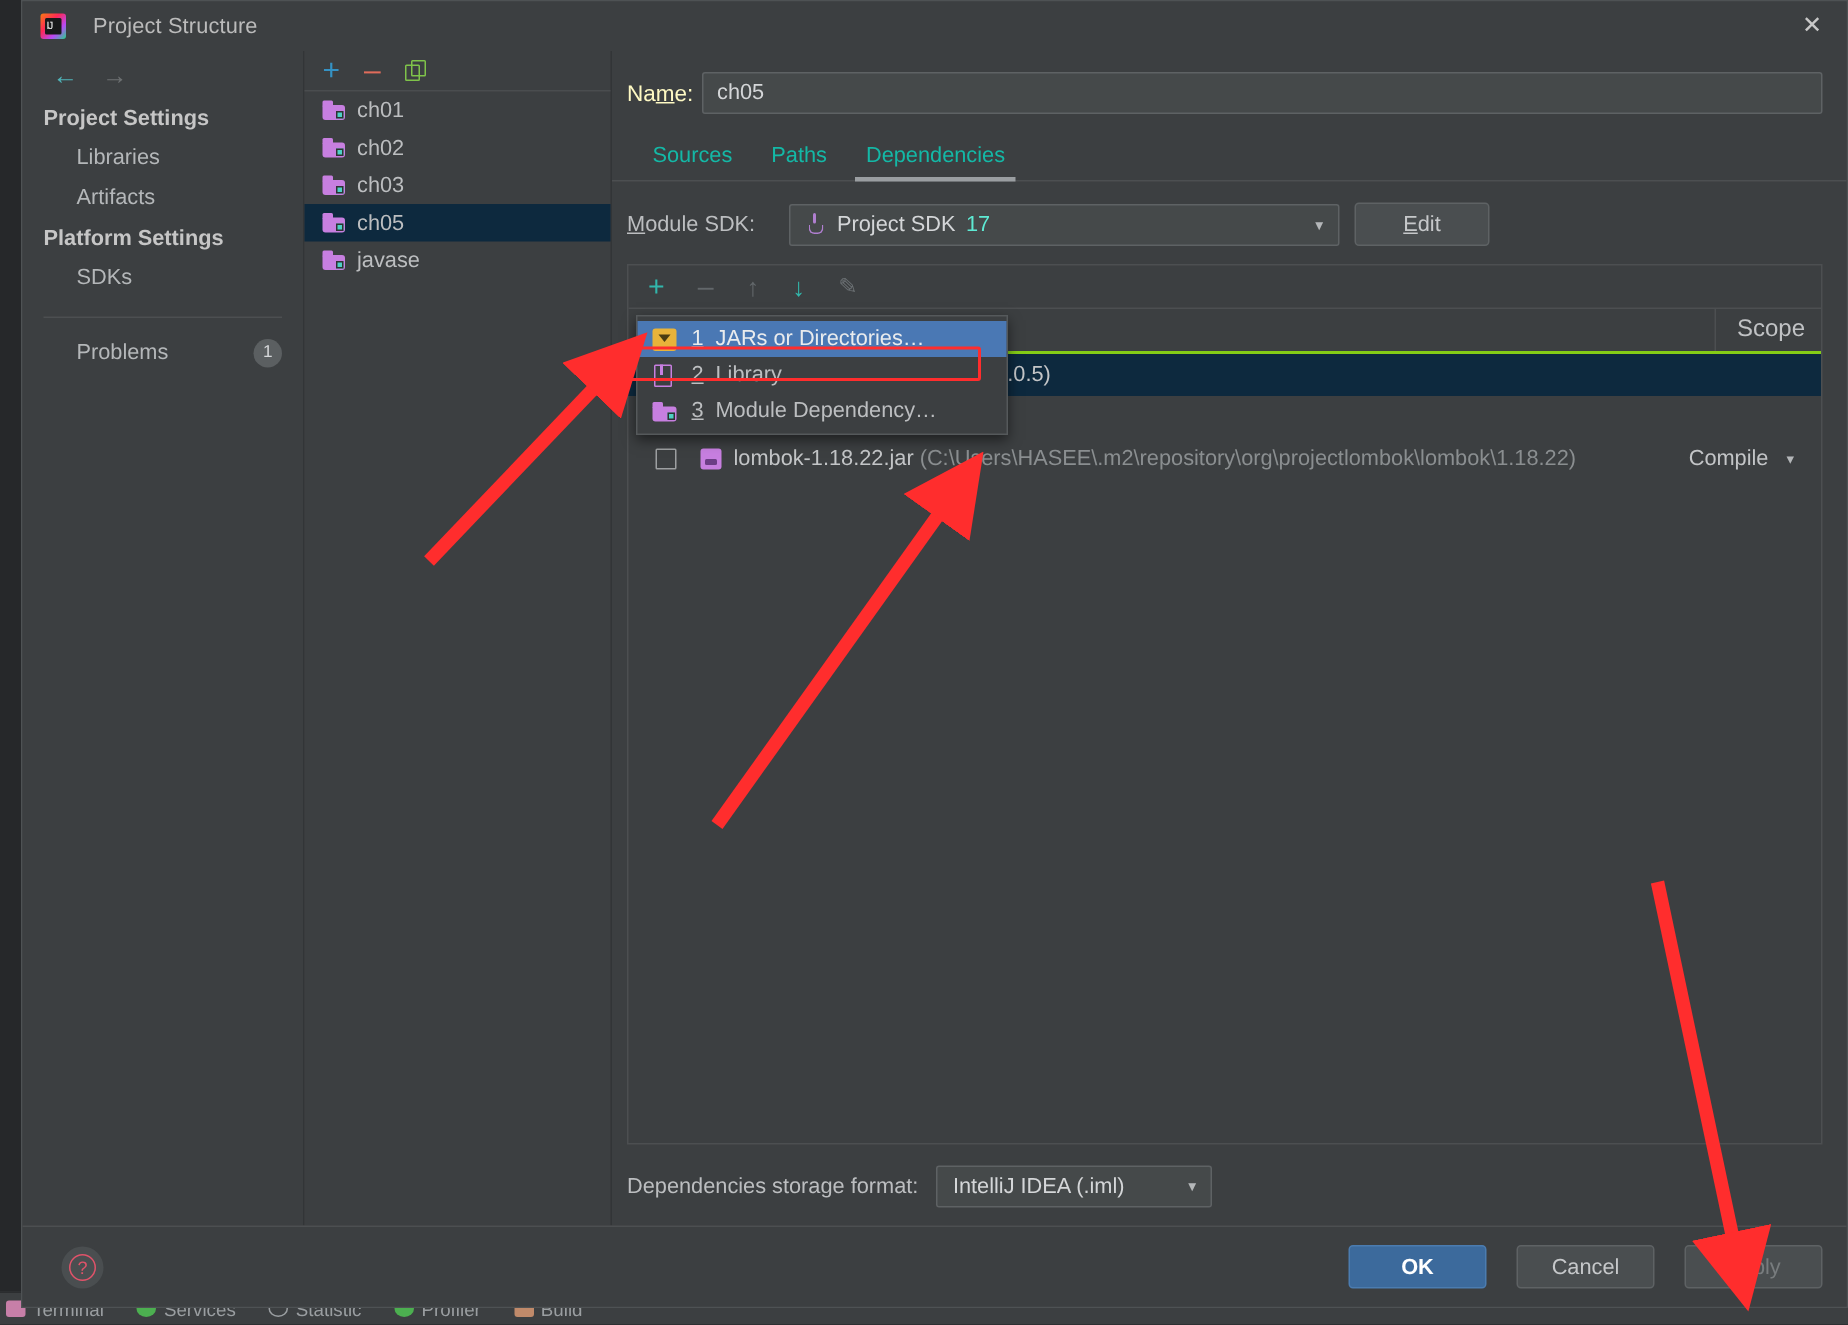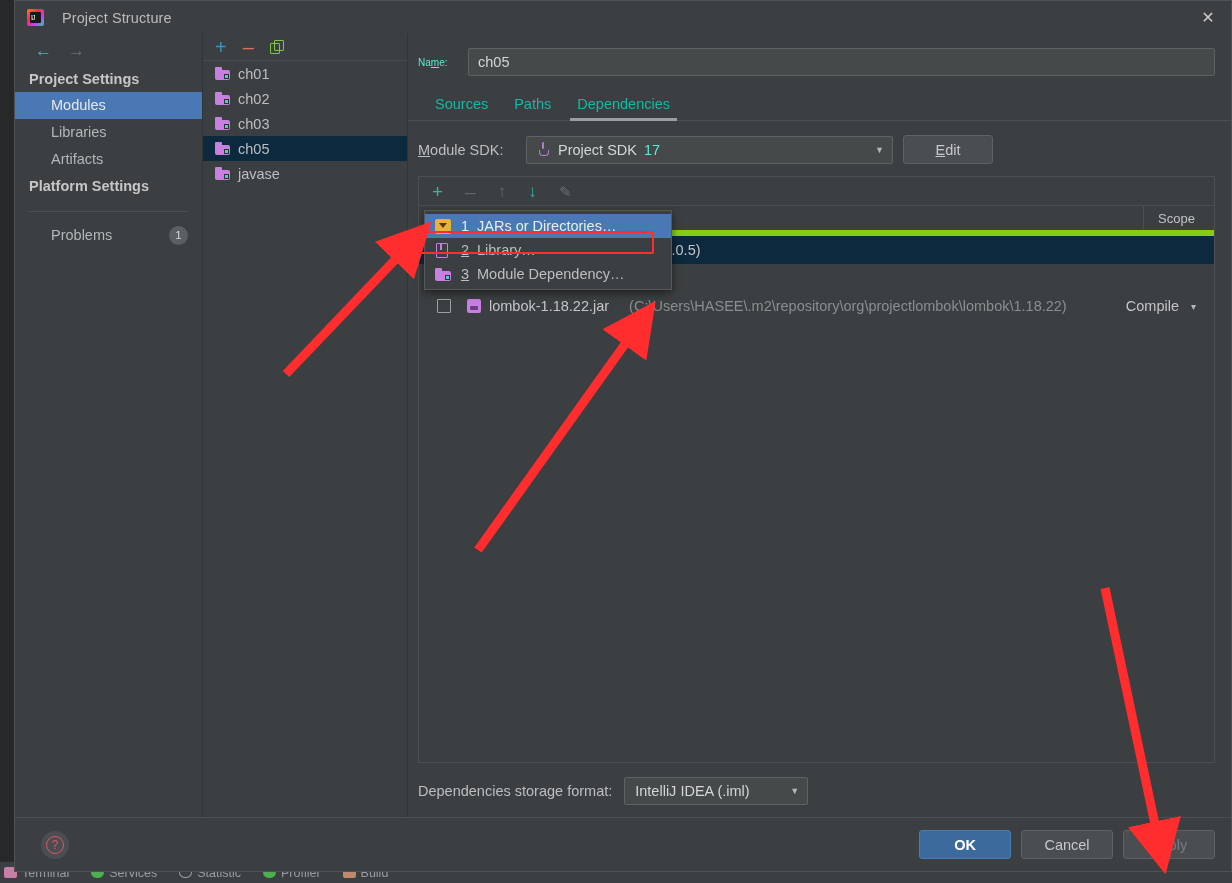--- a/index.html
+++ b/index.html
@@ -126,21 +126,21 @@
     background: #c77fe0; border-radius: 1px 1px 0 0;
   }
   .folder-ico .f-dot {
     position: absolute; right: 1px; bottom: 1px; width: 5px; height: 5px;
     background: #4dd0c4; border: 1px solid #2f3133;
   }
 
   
   .details-pane { flex: 1; min-width: 0; background: #3c3f41; display: flex; flex-direction: column; position: relative; }
   .name-row { display: flex; align-items: center; padding: 14px 16px 0 10px; }
-  .name-label { font-size: 10px; color: #5eead4; width: 50px; }
+  .name-label { font-size: 15px; color: #fef9c3; width: 50px; }
   .name-label u { text-decoration: underline; }
   .text-field {
     flex: 1; height: 28px; background: #45494a; border: 1px solid #5e6264;
     border-radius: 2px; color: #d4d6d8; font-size: 14.5px;
     padding: 0 9px; font-family: "Liberation Sans", sans-serif;
   }
   .tabs { display: flex; padding-left: 14px; margin-top: 14px; border-bottom: 1px solid #4c4f51; }
   .tab {
     font-size: 14.5px; color: #14b8a6; padding: 6px 13px 8px 13px;
     position: relative;
@@ -189,42 +189,42 @@
     border-bottom: 1px solid #4c4f51;
   }
   .dt { font-size: 17px; line-height: 1; }
   .dt.plus { color: #32b6ab; font-size: 19px; }
   .dt.minus { color: #62676a; font-size: 19px; }
   .dt.up { color: #62676a; }
   .dt.down { color: #32b6ab; }
   .dt.pencil { color: #6b7073; font-size: 15px; transform: rotate(-2deg); }
   .dep-head {
     height: 30px; display: flex; align-items: center;
-    border-bottom: 6px solid #84cc16; font-size: 13px; color: #c0c2c4;
+    border-bottom: 2px solid #84cc16; font-size: 16px; color: #c0c2c4;
   }
   .dep-head .col-export { width: 724px; flex: 0 0 724px; }
   .dep-head .col-scope { flex: 1; padding-left: 14px; border-left: 1px solid #4c4f51; height:100%; display:flex; align-items:center;}
   .dep-row {
     height: 28px; display: flex; align-items: center; font-size: 14.5px;
     color: #c3c5c7; padding-left: 18px;
   }
   .dep-row.sdkrow { background: #0d293e; }
   .chk {
     width: 14px; height: 14px; border: 1.5px solid #9da0a2; border-radius: 1px;
     flex: 0 0 14px; margin-right: 16px; background: transparent;
   }
   .jar-ico {
     width: 14px; height: 14px; flex: 0 0 14px; margin-right: 8px;
     background: #c77fe0; border-radius: 2px; position: relative;
   }
   .jar-ico::after {
     content:""; position: absolute; left: 3px; top: 7px; width: 8px; height: 4px;
     background: #6c3e86; border-radius: 1px;
   }
-  .dim-path { color: #8a8e90; margin-left: 20px; }
+  .dim-path { color: #8a8e90; margin-left: 4px; }
   .scope-cell {
     margin-left: auto; display: flex; align-items: center; gap: 12px;
     padding-right: 18px; color: #c3c5c7;
   }
   .scope-caret { font-size: 10px; color: #b4b7b9; }
 
   
   .popup {
     position: absolute; left: 5px; top: 33px;
     width: 248px; background: #3c3f41;
@@ -269,21 +269,21 @@
   .help-btn {
     width: 28px; height: 28px; border-radius: 50%;
     background: #4a4e50; display: flex; align-items: center; justify-content: center;
     margin-left: 10px;
   }
   .help-btn .q {
     width: 18px; height: 18px; border: 1.6px solid #e0536a; border-radius: 50%;
     color: #e0536a; font-size: 12px; display:flex; align-items:center; justify-content:center;
     line-height: 1;
   }
-  .footer-btns { margin-left: auto; display: flex; gap: 10px; }
+  .footer-btns { margin-left: auto; display: flex; gap: 20px; }
   .btn-ok { background: #3c6a9c; border-color: #4b7cb0; color: #ffffff; font-weight: bold; min-width: 92px; }
   .btn-cancel { min-width: 92px; }
   .btn-apply { min-width: 92px; color: #787c7e; }
 
   
   #annotations { position: absolute; inset: 0; pointer-events: none; z-index: 60; }
   .hl-box {
     position: absolute; border: 2px solid #ff2d2d; border-radius: 2px;
   }
 </style>
@@ -328,25 +328,25 @@
 
   <div class="dialog-body">
 
     <div class="settings-pane">
       <div class="nav-arrows">
         <span class="arrow back">←</span>
         <span class="arrow fwd">→</span>
       </div>
 
       <div class="group-header">Project Settings</div>
-      <div class="nav-item selected">Modules</div>
       <div class="nav-item">Libraries</div>
       <div class="nav-item">Artifacts</div>
 
       <div class="group-header">Platform Settings</div>
+      <div class="nav-item">SDKs</div>
 
       <div class="nav-sep"></div>
       <div class="nav-item with-badge">
         <span>Problems</span>
         <span class="badge">1</span>
       </div>
     </div>
 
     <div class="modules-pane">
       <div class="modules-toolbar">

